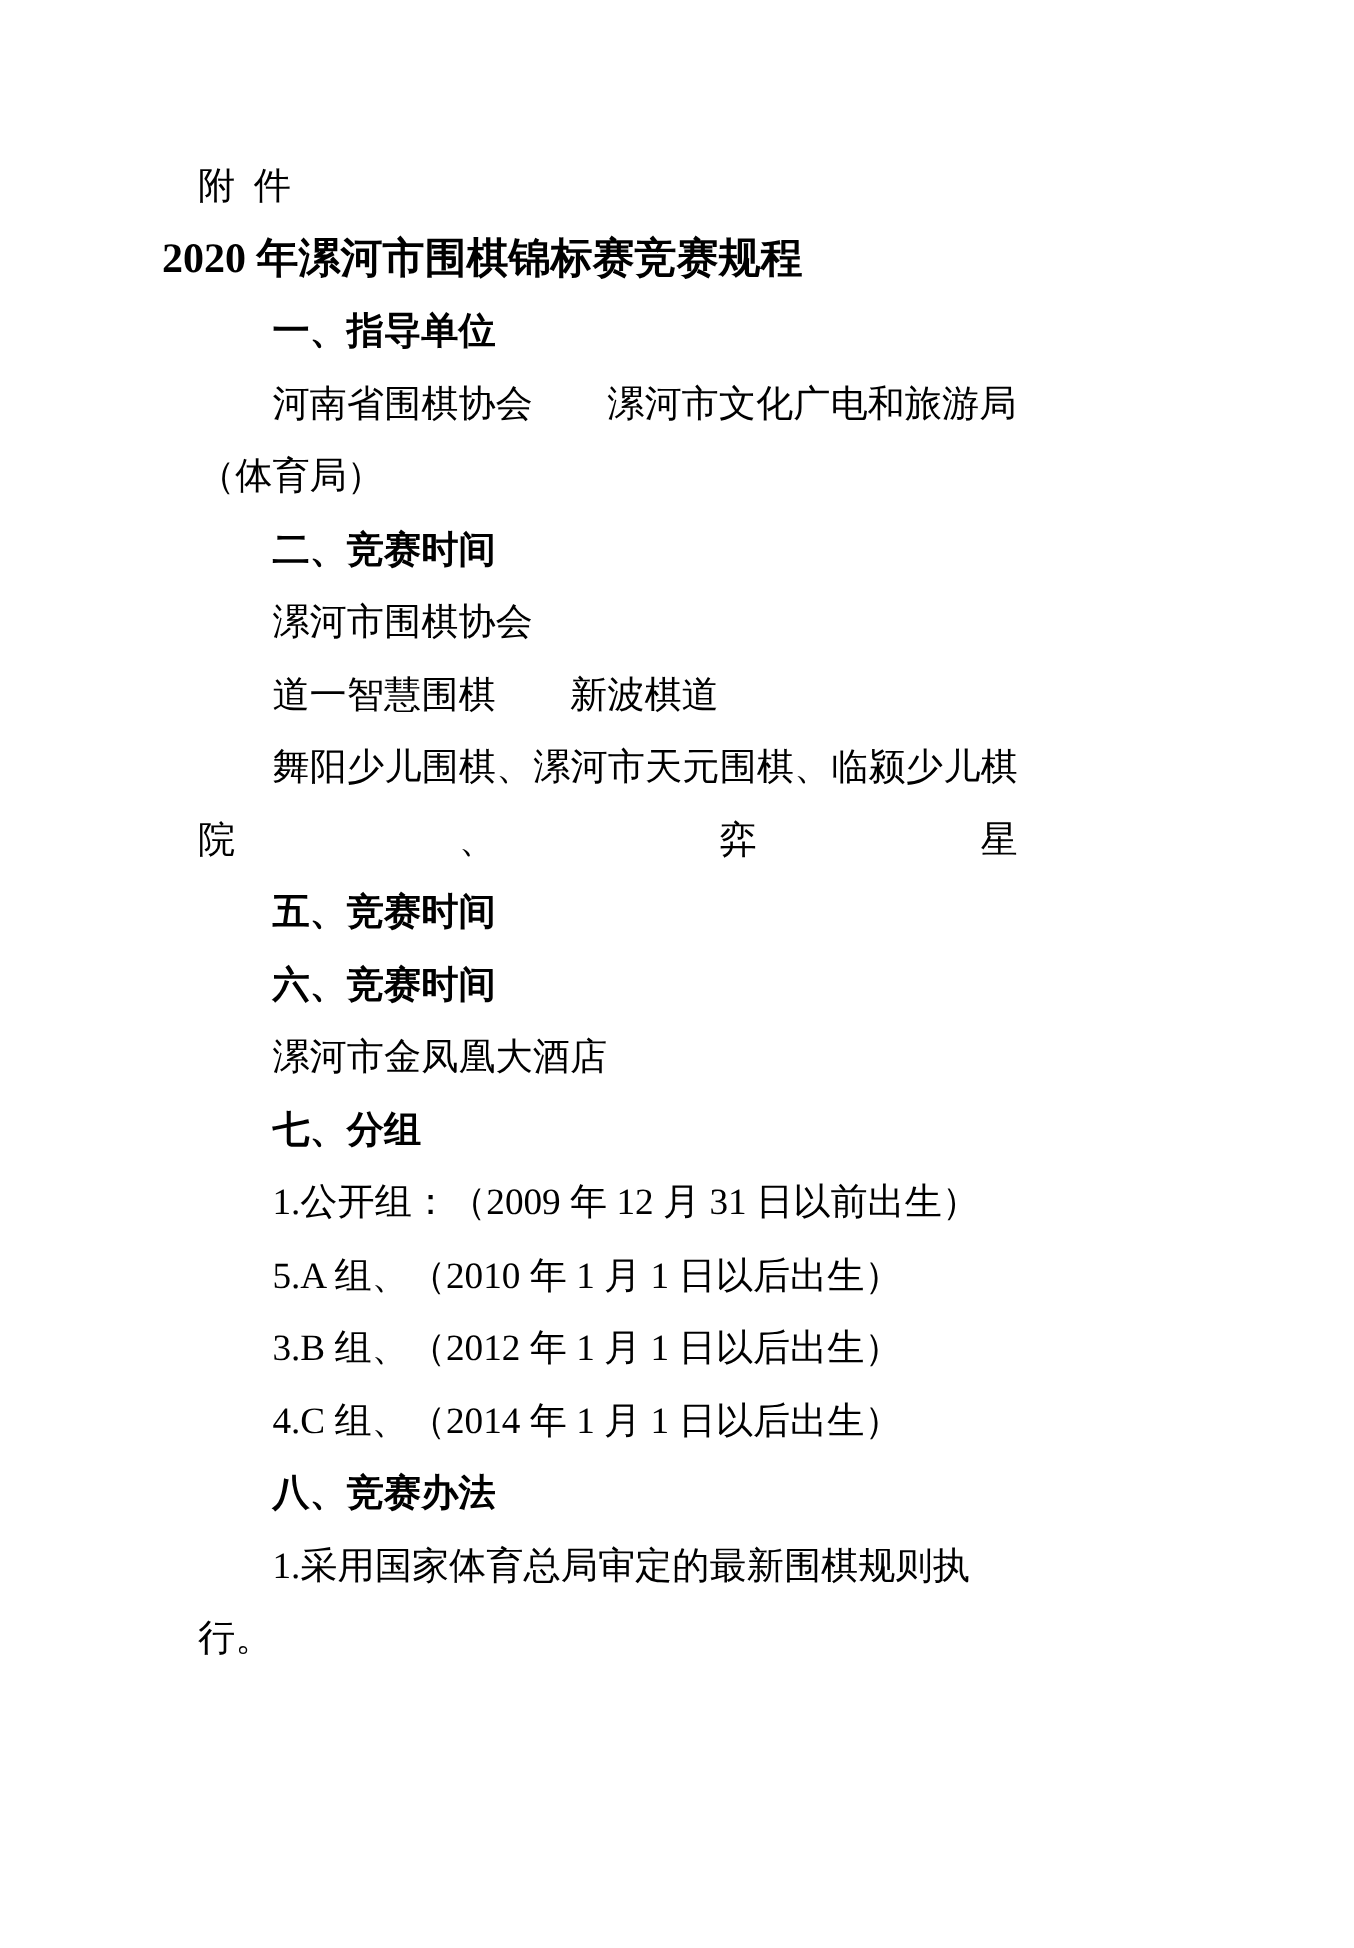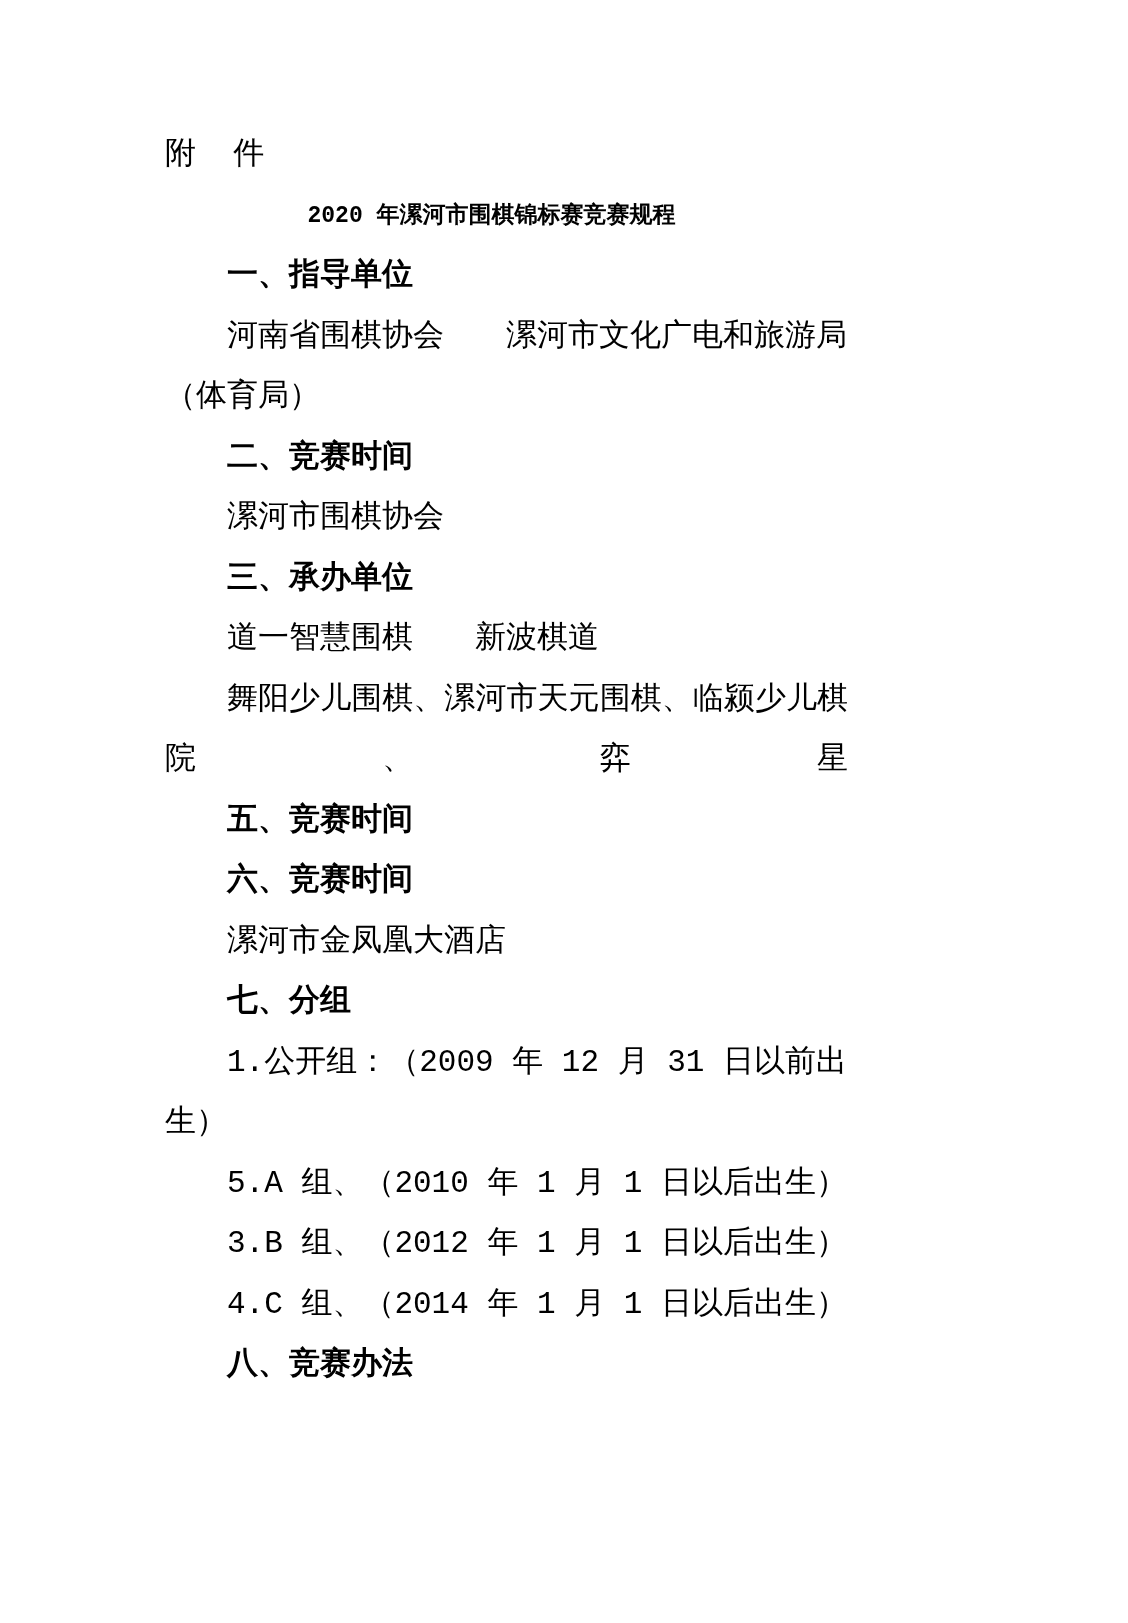--- a/index.html
+++ b/index.html
@@ -12,35 +12,34 @@
     height: 1623px;
     overflow: hidden;
   }
   .page {
     box-sizing: border-box;
     width: 979px;
     height: 1623px;
     padding: 125px 131px 0 165px;
     background: #ffffff;
     color: #000000;
-    font-family: Liberation Mono, monospace;
+    font-family: Liberation Serif, serif;
     font-size: 31px;
   }
   .page p {
     margin: 0;
     line-height: 60.5px;
     white-space: pre-wrap;
   }
   .attachment-label {
     text-indent: 0;
   }
   .doc-title {
     font-weight: bold;
-    font-size: 23px;
-    text-align: center;
+    font-size: 35px;
     margin-left: -30px !important;
   }
   .section-heading {
     font-weight: bold;
     text-indent: 62px;
   }
   .body-line {
     text-indent: 62px;
   }
   .body-line.spread {
@@ -59,31 +58,31 @@
   <p class="attachment-label">附  件</p>
 
   <p class="doc-title">2020 年漯河市围棋锦标赛竞赛规程</p>
 
   <p class="section-heading">一、指导单位</p>
   <p class="body-line">河南省围棋协会　　漯河市文化广电和旅游局（体育局）</p>
 
   <p class="section-heading">二、竞赛时间</p>
   <p class="body-line">漯河市围棋协会</p>
 
-  <p class="section-heading">三、承办单位</p>
   <p class="body-line">道一智慧围棋　　新波棋道</p>
 
   <p class="body-line spread">舞阳少儿围棋、漯河市天元围棋、临颍少儿棋院、弈星</p>
 
   <p class="section-heading">五、竞赛时间</p>
 
   <p class="section-heading">六、竞赛时间</p>
   <p class="body-line">漯河市金凤凰大酒店</p>
 
   <p class="section-heading">七、分组</p>
   <p class="body-line">1.公开组：（2009 年 12 月 31 日以前出生）</p>
   <p class="body-line">5.A 组、（2010 年 1 月 1 日以后出生）</p>
   <p class="body-line">3.B 组、（2012 年 1 月 1 日以后出生）</p>
   <p class="body-line">4.C 组、（2014 年 1 月 1 日以后出生）</p>
 
   <p class="section-heading">八、竞赛办法</p>
+  <p class="body-line">1.采用国家体育总局审定的最新围棋规则执行。</p>
 
 </div>
 
 </body></html>

